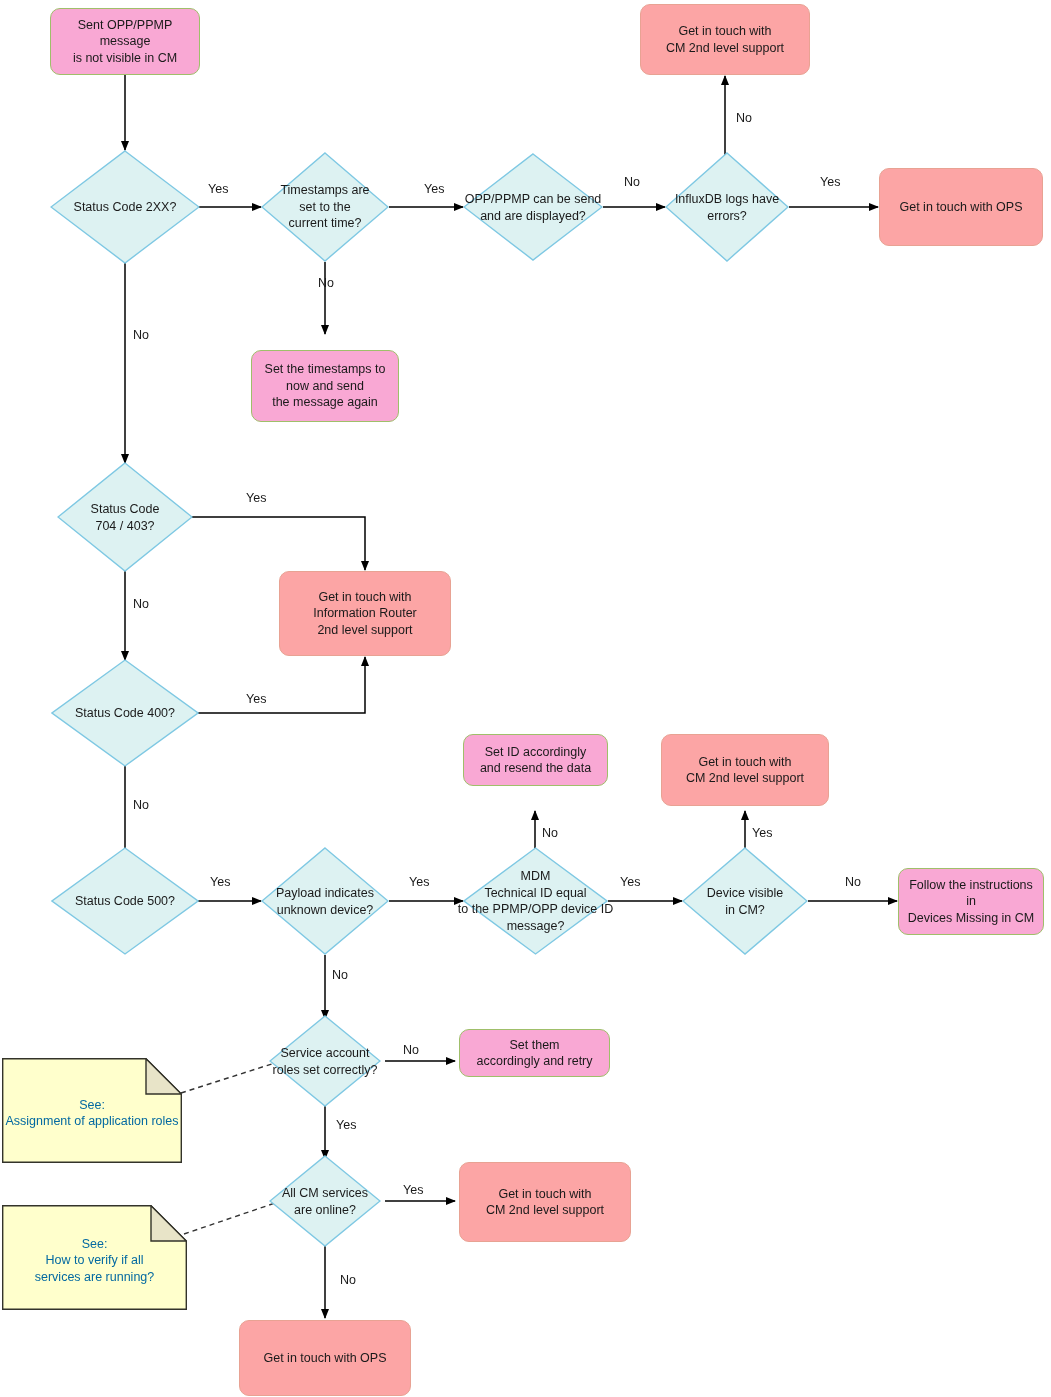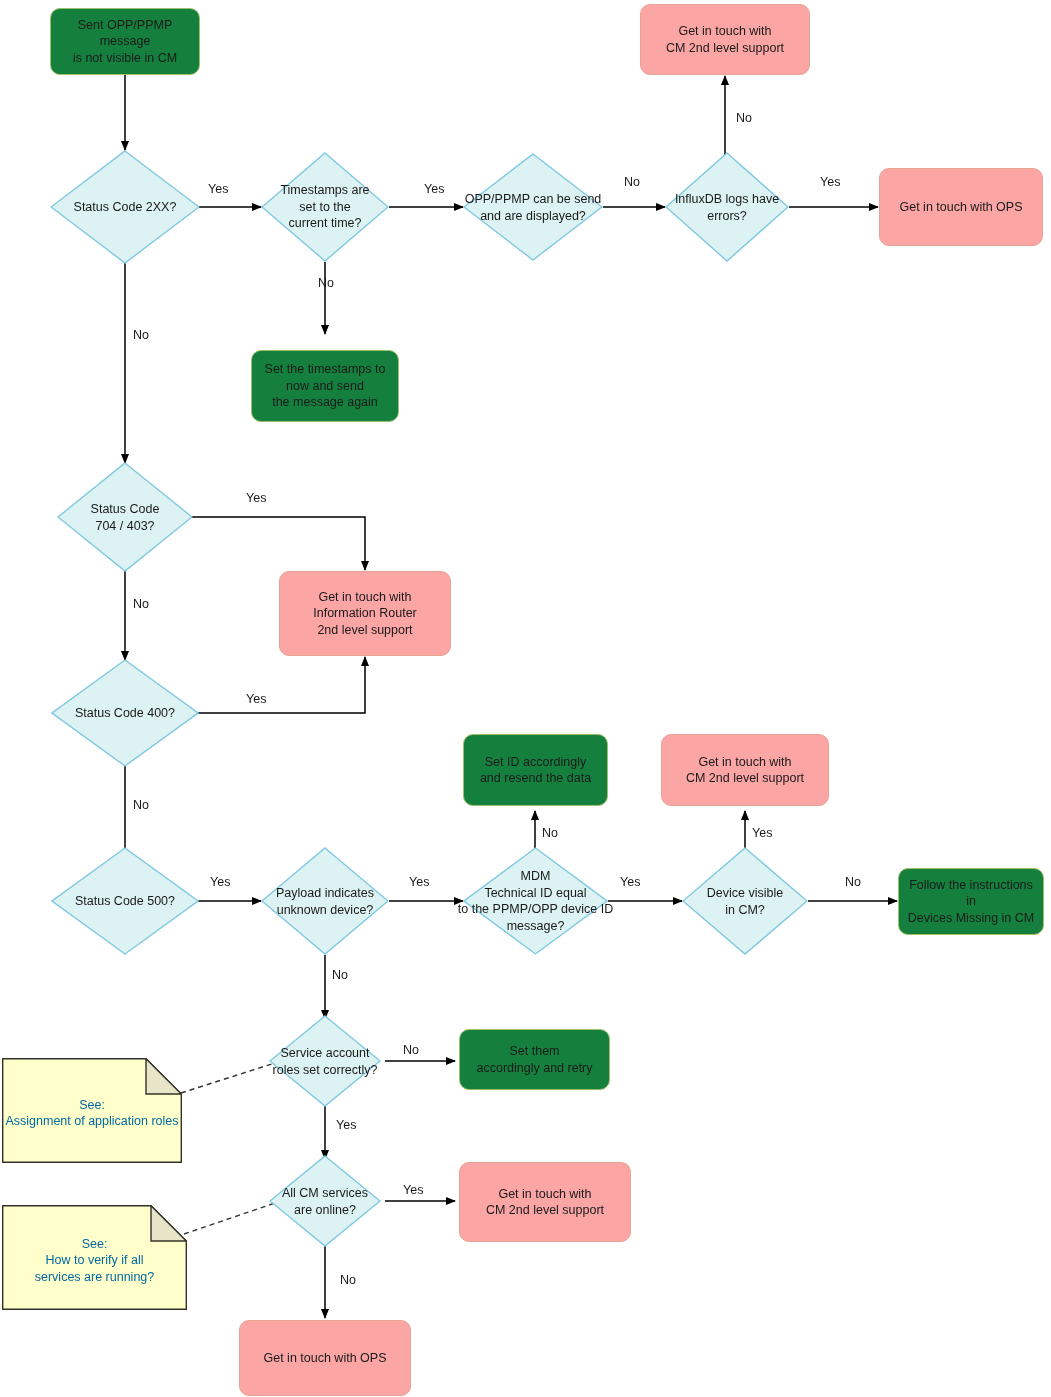--- a/index.html
+++ b/index.html
@@ -36,21 +36,21 @@
     font-size: 12.5px;
     line-height: 1.32;
     white-space: pre-line;
     padding: 2px 6px;
   }
   .box {
     border-radius: 10px;
     border: 1.3px solid;
   }
   .box.green {
-    background: #15803d;
+    background: #f9a8d4;
     border-color: #9fbf6a;
   }
   .box.red {
     background: #fca5a5;
     border-color: #e8a293;
   }
   .diamond-wrap {
     position: absolute;
     box-sizing: border-box;
   }
@@ -261,21 +261,21 @@
   <div class="diamond-wrap" style="left:463px; top:847px; width:145px; height:108px;">
     <svg class="shape" viewBox="0 0 145 108" preserveAspectRatio="none">
       <polygon points="72.5,1 144,54 72.5,107 1,54" fill="#ddf2f2" stroke="#7ec8e3" stroke-width="1.4"></polygon>
     </svg>
     <div class="diamond-label" style="left:-30px; right:-30px;">MDM
 Technical ID equal
 to the PPMP/OPP device ID
 message?</div>
   </div>
 
-  <div class="node box green" style="left:463px; top:734px; width:145px; height:72px;">
+  <div class="node box green" style="left:463px; top:734px; width:145px; height:52px;">
     <span>Set ID accordingly
 and resend the data</span>
   </div>
 
   <div class="diamond-wrap" style="left:682px; top:847px; width:126px; height:108px;">
     <svg class="shape" viewBox="0 0 126 108" preserveAspectRatio="none">
       <polygon points="63,1 125,54 63,107 1,54" fill="#ddf2f2" stroke="#7ec8e3" stroke-width="1.4"></polygon>
     </svg>
     <div class="diamond-label">Device visible
 in CM?</div>
@@ -292,21 +292,21 @@
   </div>
 
   <div class="diamond-wrap" style="left:269px; top:1015px; width:112px; height:92px;">
     <svg class="shape" viewBox="0 0 112 92" preserveAspectRatio="none">
       <polygon points="56,1 111,46 56,91 1,46" fill="#ddf2f2" stroke="#7ec8e3" stroke-width="1.4"></polygon>
     </svg>
     <div class="diamond-label" style="left:-14px; right:-14px;">Service account
 roles set correctly?</div>
   </div>
 
-  <div class="node box green" style="left:459px; top:1029px; width:151px; height:61px;">
+  <div class="node box green" style="left:459px; top:1029px; width:151px; height:48px;">
     <span>Set them
 accordingly and retry</span>
   </div>
 
   <div class="diamond-wrap" style="left:269px; top:1155px; width:112px; height:92px;">
     <svg class="shape" viewBox="0 0 112 92" preserveAspectRatio="none">
       <polygon points="56,1 111,46 56,91 1,46" fill="#ddf2f2" stroke="#7ec8e3" stroke-width="1.4"></polygon>
     </svg>
     <div class="diamond-label" style="left:-10px; right:-10px;">All CM services
 are online?</div>

